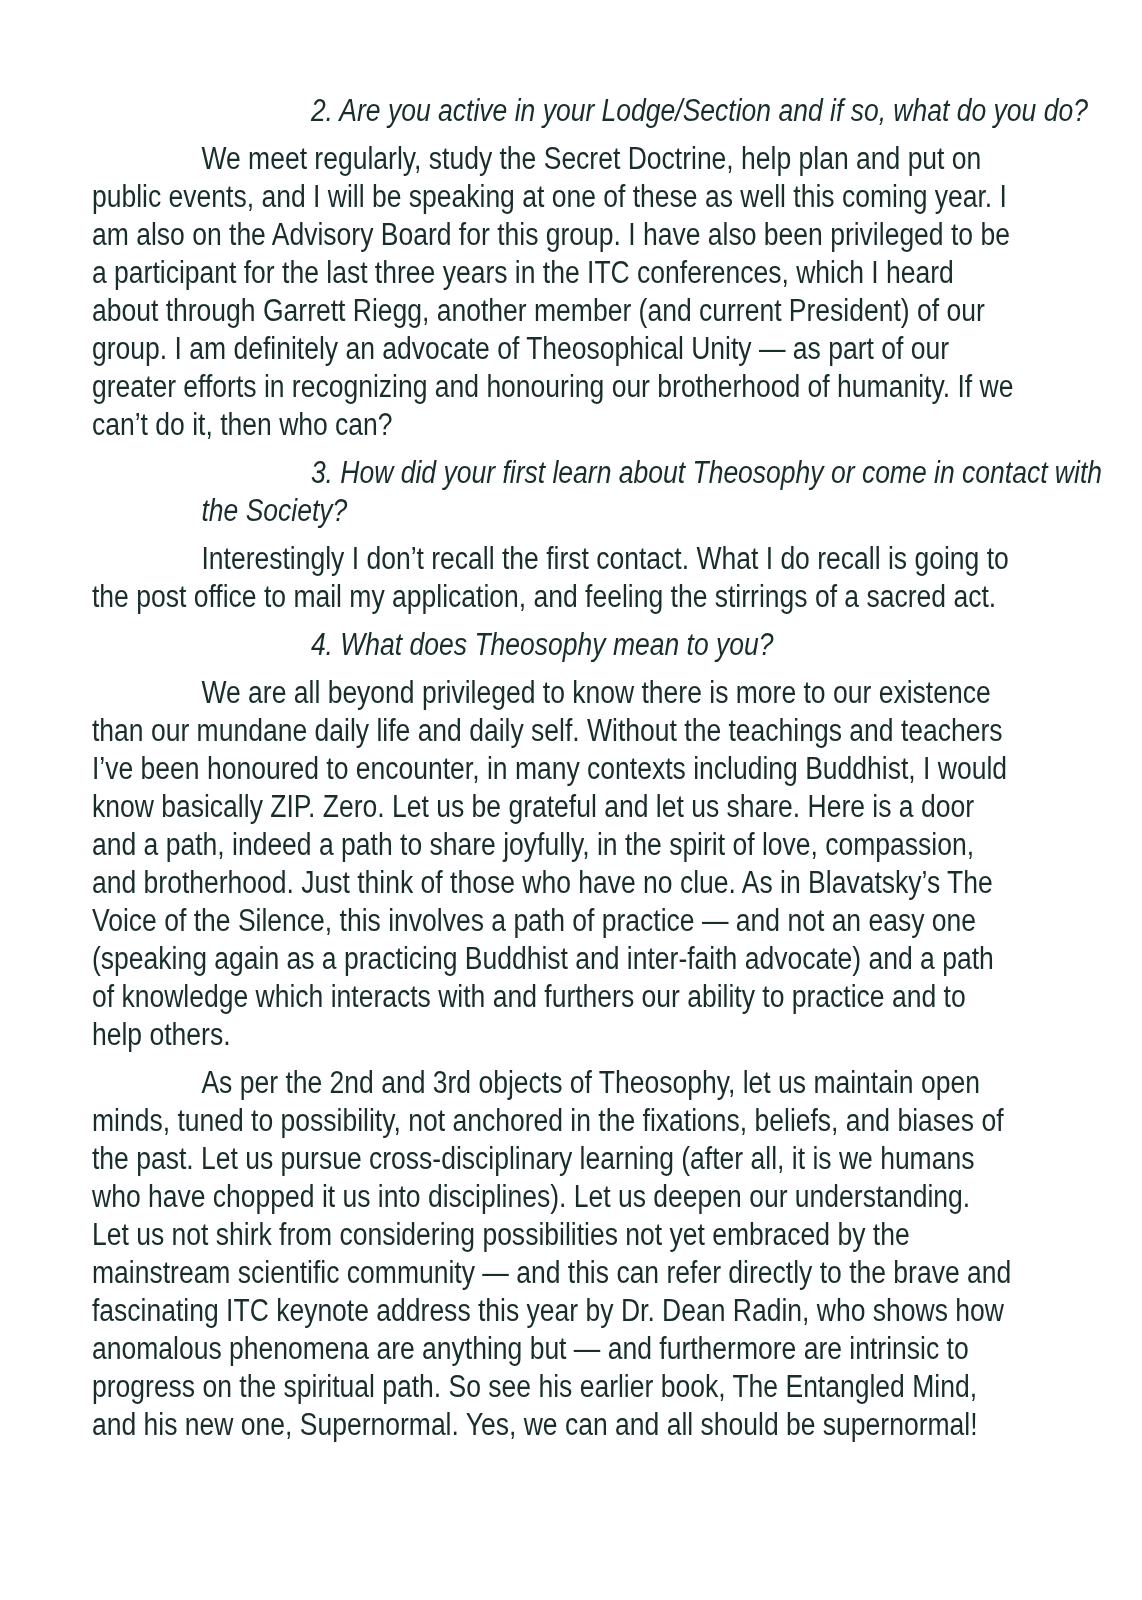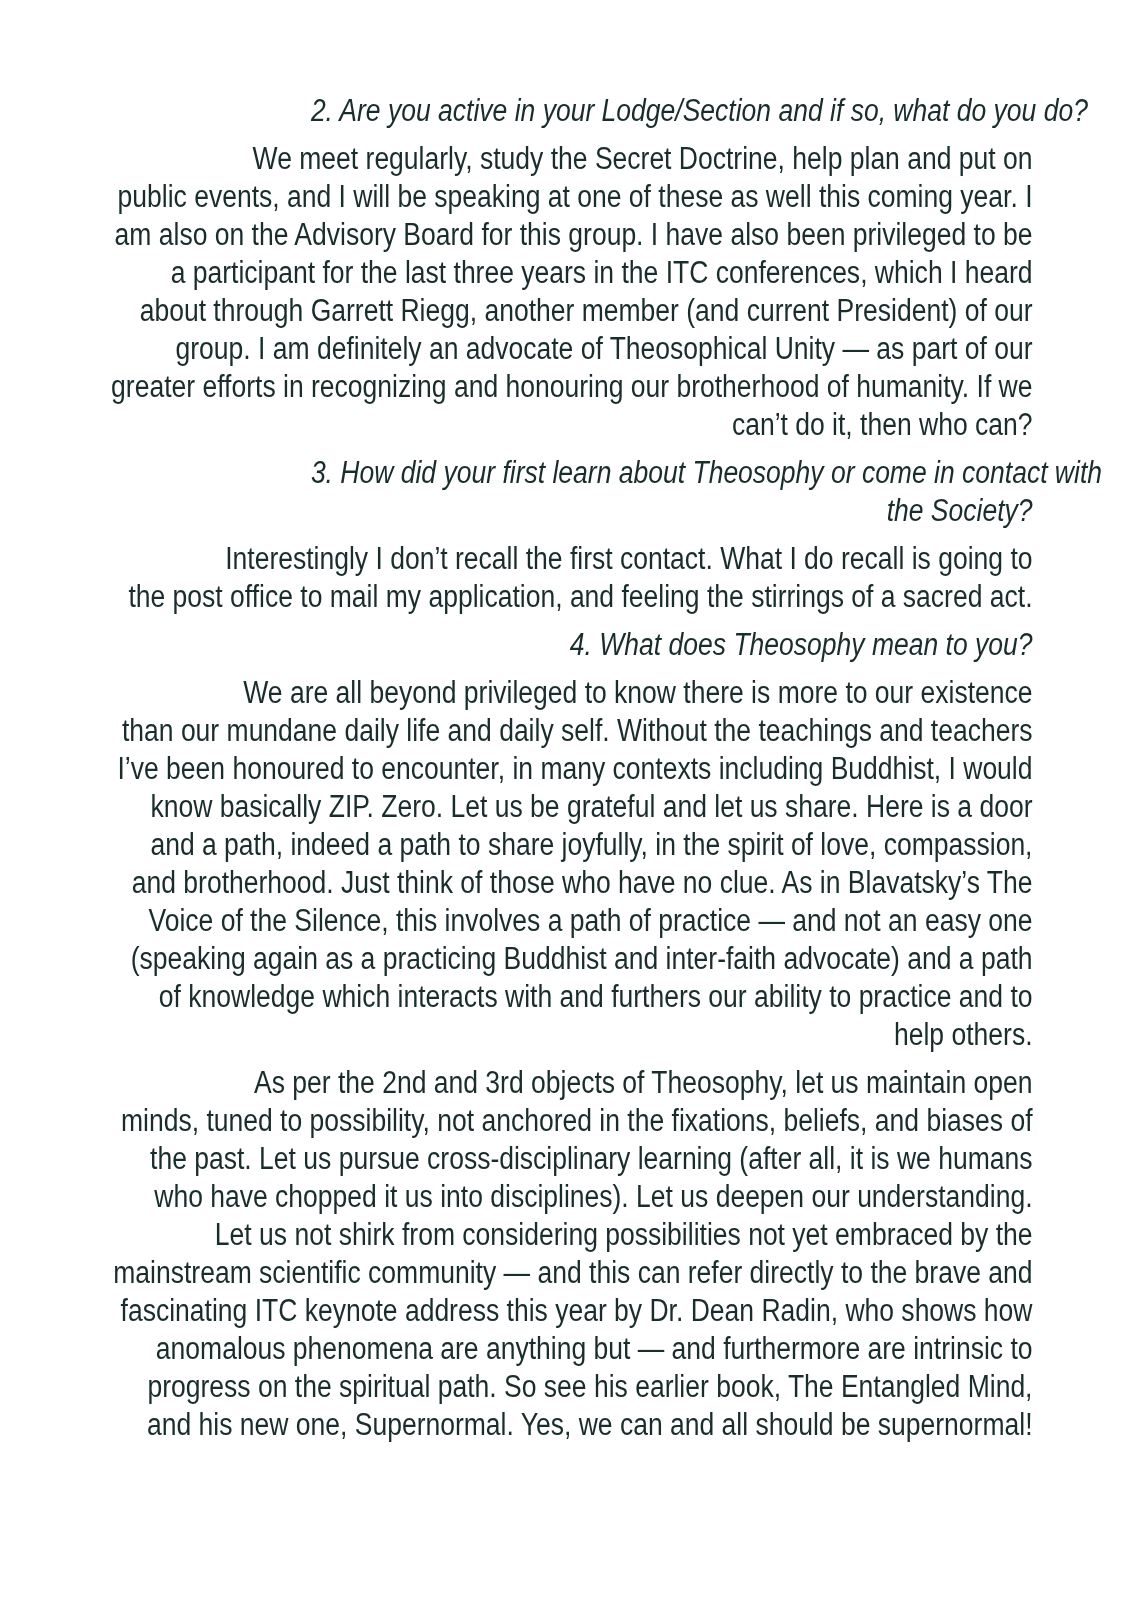--- a/index.html
+++ b/index.html
@@ -11,21 +11,20 @@
       width: 1142px;
       height: 1600px;
       overflow: hidden;
       position: relative;
     }
     .page {
       position: absolute;
       left: 92px;
       top: 92px;
       width: 1046px;
-      text-align: right;
     }
     .line-block {
       font-family: "Liberation Sans", sans-serif;
       font-size: 31px;
       line-height: 38px;
       color: #1a2d2d;
       transform: scaleX(0.855);
       transform-origin: left top;
       width: 1100px;
     }

